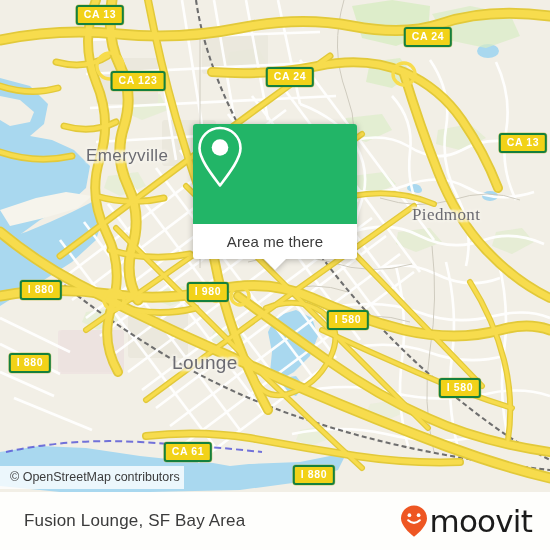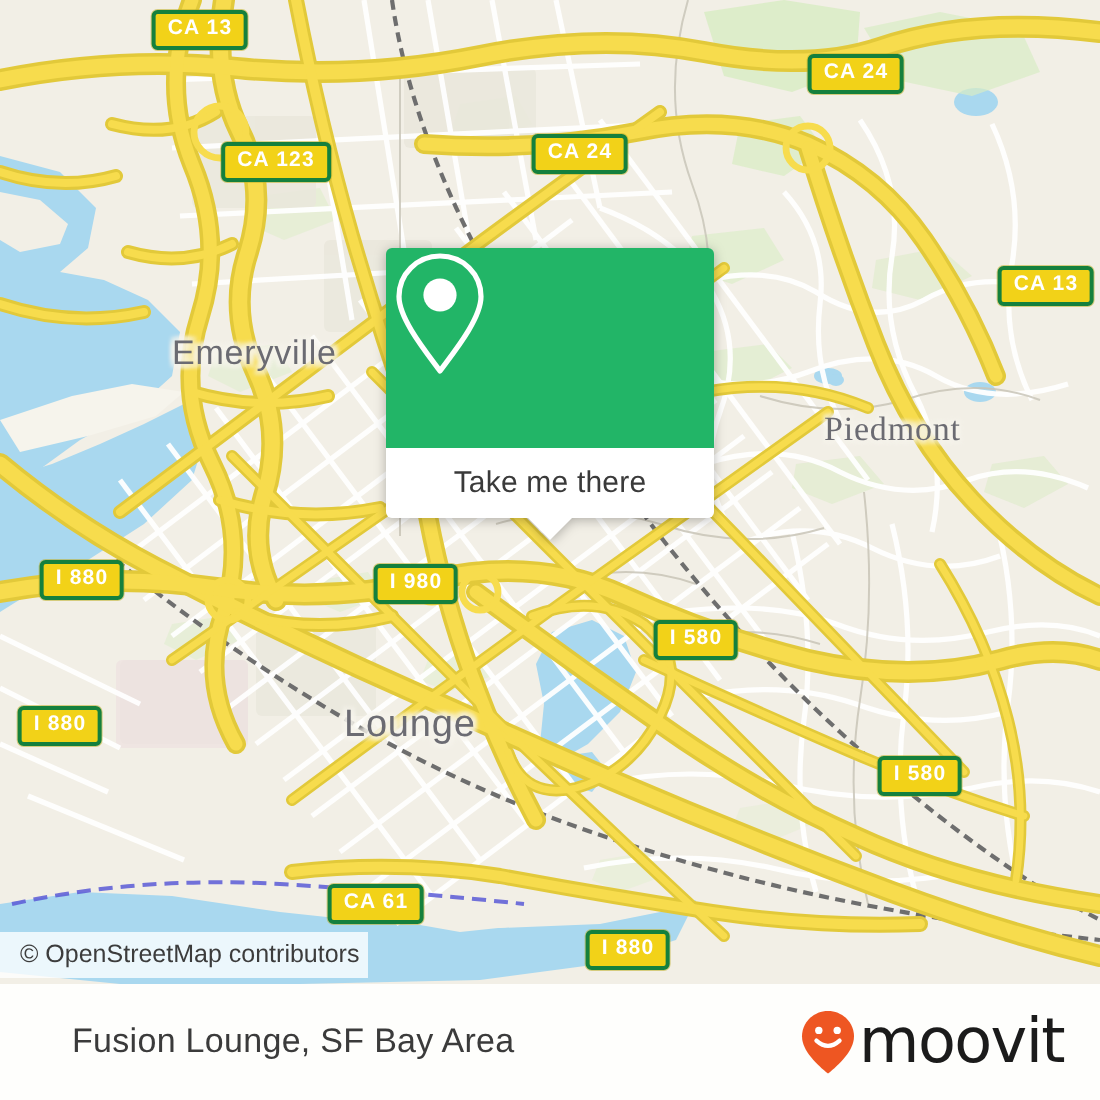--- a/index.html
+++ b/index.html
@@ -128,21 +128,21 @@
   #footer {
     position: absolute;
     left: 0;
     top: 492px;
     width: 550px;
     height: 58px;
     background: rgba(255,255,255,0.88);
     display: flex;
     align-items: center;
     justify-content: space-between;
-    padding: 0 18px 0 36px;
+    padding: 0 18px 0 24px;
     box-sizing: border-box;
   }
   #footer-title {
     color: #3b3b3b;
     font-size: 17px;
     font-family: "Liberation Sans", sans-serif;
     letter-spacing: 0.15px;
     white-space: nowrap;
   }
   #brand {
@@ -383,21 +383,21 @@
           <circle cx="110" cy="66" r="13"></circle>
           <circle cx="114" cy="300" r="10"></circle>
           <circle cx="216" cy="292" r="9"></circle>
           <circle cx="404" cy="74" r="11"></circle>
           <circle cx="240" cy="296" r="9"></circle>
         </g>
 
       </g>
     </svg>
 
-    <div class="place-label" style="left:86px;  top:167px;">Emeryville</div>
+    <div class="place-label" style="left:86px;  top:146px;">Emeryville</div>
     <div class="place-label" style="left:172px; top:352px; font-size:19px;">Lounge</div>
     <div class="place-label" style="left:412px; top:205px;font-family:Liberation Serif, serif;">Piedmont</div>
 
     <div class="shield" style="left:100px; top:15px;">CA 13</div>
     <div class="shield" style="left:138px; top:81px;">CA 123</div>
     <div class="shield" style="left:290px; top:77px;">CA 24</div>
     <div class="shield" style="left:428px; top:37px;">CA 24</div>
     <div class="shield" style="left:523px; top:143px;">CA 13</div>
     <div class="shield" style="left:41px;  top:290px;">I 880</div>
     <div class="shield" style="left:208px; top:292px;">I 980</div>
@@ -408,21 +408,21 @@
     <div class="shield" style="left:314px; top:475px;">I 880</div>
 
     <div id="poi-card">
       <div id="poi-card-top">
         <svg width="54" height="66" viewBox="0 0 54 66">
           <path d="M27 4 C15.5 4 6.5 13 6.5 24.3 C6.5 35.5 20 52 27 61.5 C34 52 47.5 35.5 47.5 24.3 C47.5 13 38.5 4 27 4 Z" fill="none" stroke="#ffffff" stroke-width="2.6" stroke-linejoin="round"></path>
           <circle cx="27" cy="23.5" r="8.3" fill="#ffffff"></circle>
         </svg>
       </div>
       <div id="poi-card-bottom">
-        <span id="poi-card-label">Take me there</span>
+        <span id="poi-card-label">Area me there</span>
         <span id="poi-card-tail"></span>
       </div>
     </div>
 
     <div id="attribution">© OpenStreetMap contributors</div>
 
   </div>
 
   <div id="footer">
     <div id="footer-title">Fusion Lounge, SF Bay Area</div>

